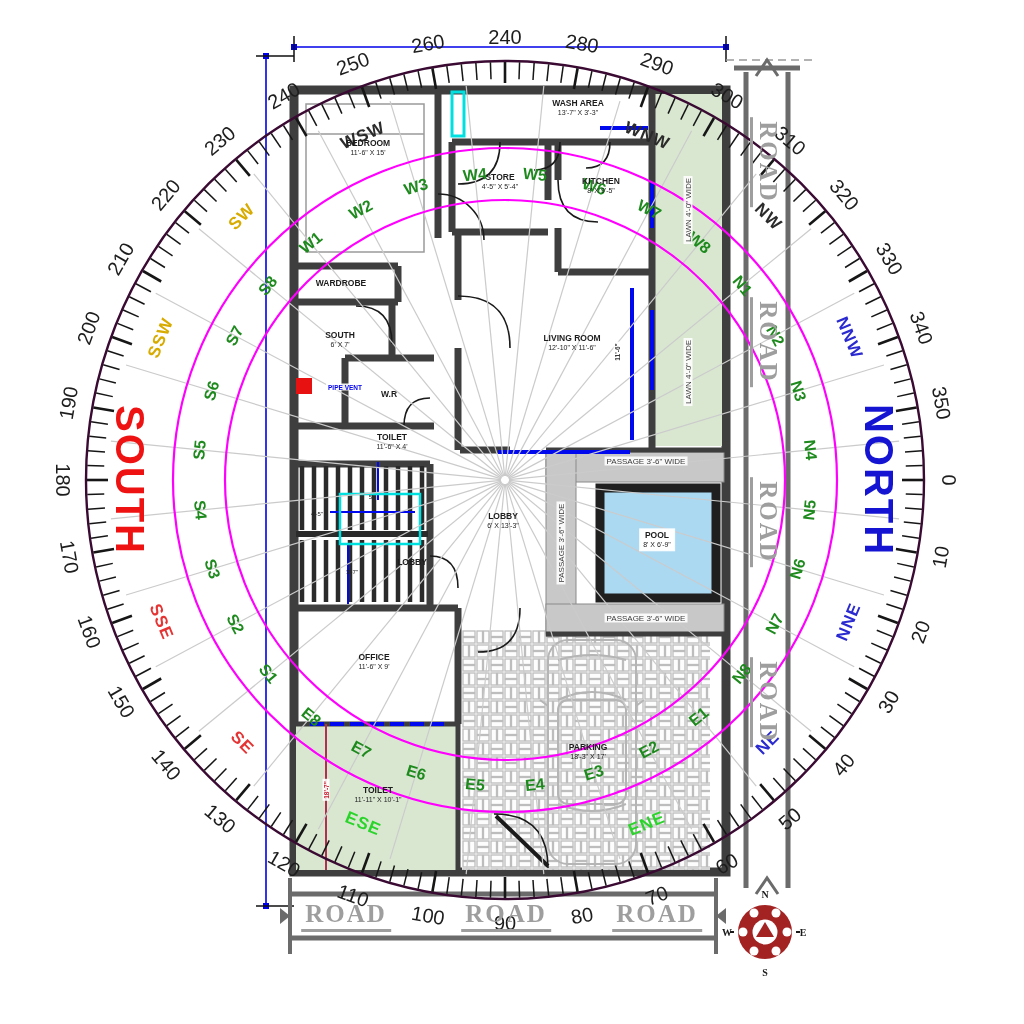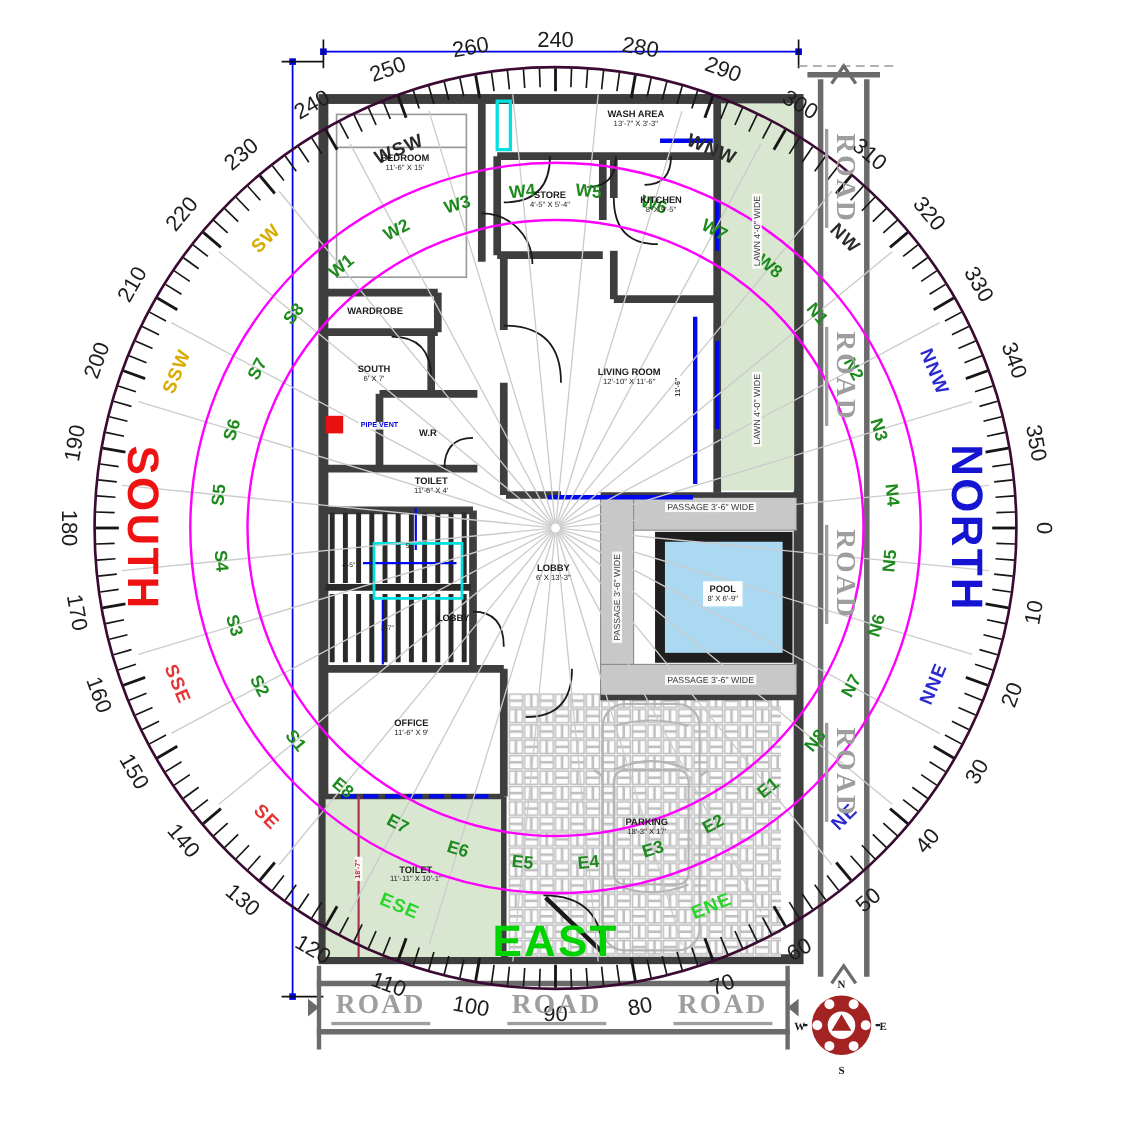--- a/index.html
+++ b/index.html
@@ -487,21 +487,20 @@
       <div class="lab subdir" style="left: 362.642px; top: 823.683px; transform: translate(-50%, -50%) rotate(22.5deg); color: rgb(43, 212, 43);">ESE</div>
       <div class="lab subdir" style="left: 241.956px; top: 743.044px; transform: translate(-50%, -50%) rotate(45deg); color: rgb(230, 51, 51);">SE</div>
       <div class="lab subdir" style="left: 161.317px; top: 622.358px; transform: translate(-50%, -50%) rotate(67.5deg); color: rgb(230, 51, 51);">SSE</div>
       <div class="lab subdir" style="left: 161.317px; top: 337.642px; transform: translate(-50%, -50%) rotate(-67.5deg); color: rgb(216, 171, 0);">SSW</div>
       <div class="lab subdir" style="left: 241.956px; top: 216.956px; transform: translate(-50%, -50%) rotate(-45deg); color: rgb(216, 171, 0);">SW</div>
       <div class="lab subdir" style="left: 362.642px; top: 136.317px; transform: translate(-50%, -50%) rotate(-22.5deg); color: rgb(43, 43, 43);">WSW</div>
       <div class="lab subdir" style="left: 647.358px; top: 136.317px; transform: translate(-50%, -50%) rotate(22.5deg); color: rgb(43, 43, 43);">WNW</div>
       <div class="lab subdir" style="left: 768.044px; top: 216.956px; transform: translate(-50%, -50%) rotate(45deg); color: rgb(43, 43, 43);">NW</div>
       <div class="lab subdir" style="left: 848.683px; top: 337.642px; transform: translate(-50%, -50%) rotate(67.5deg); color: rgb(42, 42, 208);">NNW</div>
       <div class="lab card" style="left: 878px; top: 480px; transform: translate(-50%, -50%) rotate(90deg); color: rgb(20, 20, 210);">NORTH</div>
-      <div class="lab card" style="left: 505px; top: 857px; transform: translate(-50%, -50%) rotate(0deg); color: rgb(0, 211, 0);">EAST</div>
       <div class="lab card" style="left: 129px; top: 480px; transform: translate(-50%, -50%) rotate(90deg); color: rgb(238, 18, 18);">SOUTH</div>
       <div class="lab room" style="left: 368px; top: 148px; transform: translate(-50%, -50%) rotate(0deg);">
         <div class="nm">BEDROOM</div>
         <div class="dims">11'-6" X 15'</div>
       </div>
       <div class="lab room" style="left: 578px; top: 108px; transform: translate(-50%, -50%) rotate(0deg);">
         <div class="nm">WASH AREA</div>
         <div class="dims">13'-7" X 3'-3"</div>
       </div>
       <div class="lab room" style="left: 500px; top: 182px; transform: translate(-50%, -50%) rotate(0deg);">

